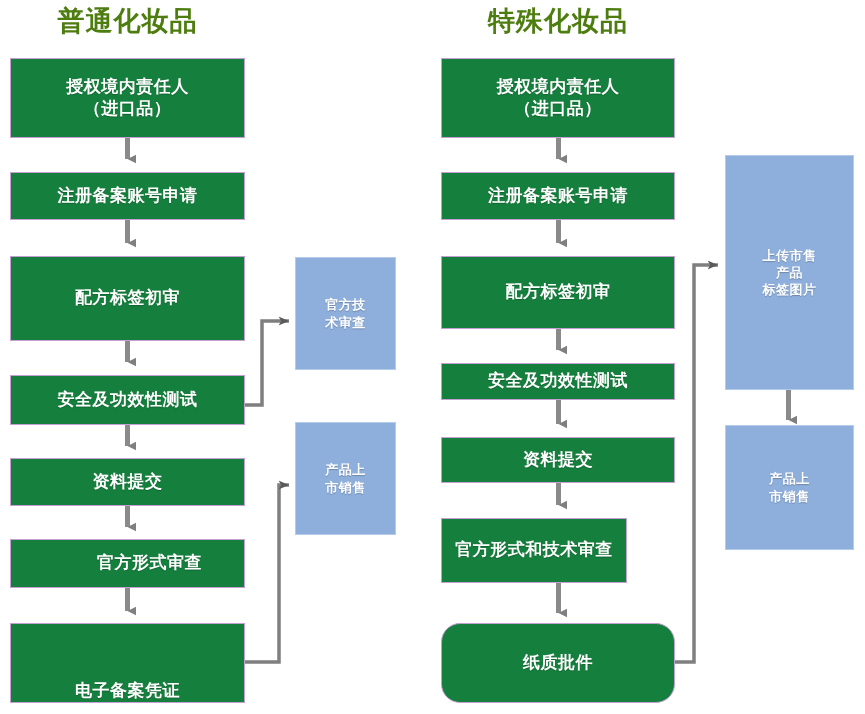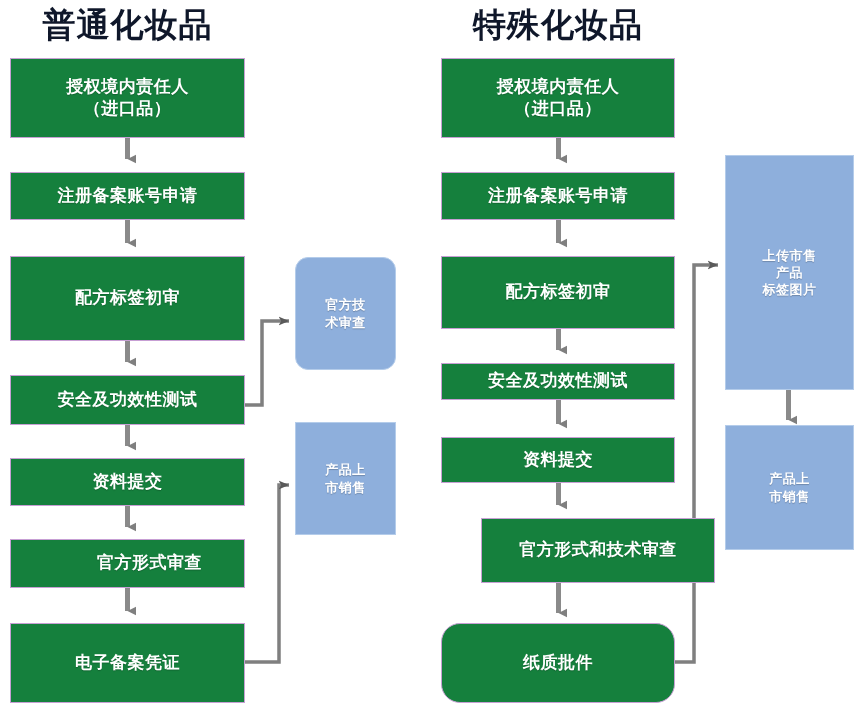--- a/index.html
+++ b/index.html
@@ -12,23 +12,23 @@
   }
   #canvas {
     position: relative;
     width: 865px;
     height: 714px;
     background: #ffffff;
     overflow: hidden;
   }
   .col-title {
     position: absolute;
-    font-size: 33px;
+    font-size: 27px;
     font-weight: bold;
-    color: #0f172a;
+    color: #4d7c0f;
     text-align: center;
     letter-spacing: 1px;
     line-height: 1;
     white-space: nowrap;
   }
   .node {
     position: absolute;
     box-sizing: border-box;
     display: flex;
     align-items: center;
@@ -130,25 +130,25 @@
   </div>
 
   <div class="node purple" style="left:10px; top:458px; width:235px; height:48px;">
     <span class="label">资料提交</span>
   </div>
 
   <div class="node purple" style="left:10px; top:539px; width:235px; height:49px;padding-left:44px;">
     <span class="label">官方形式审查</span>
   </div>
 
-  <div class="node purple" style="left:10px; top:623px; width:235px; height:80px;">
+  <div class="node purple" style="left:10px; top:623px; width:235px; height:80px;align-items:flex-end;">
     <span class="label">电子备案凭证</span>
   </div>
 
-  <div class="node blue" style="left:295px; top:257px; width:101px; height:113px;border-radius:13px;">
+  <div class="node blue" style="left:295px; top:257px; width:101px; height:113px;">
     <span class="label">
       <span>官方技</span><br>
       <span>术审查</span>
     </span>
   </div>
 
   <div class="node blue" style="left:295px; top:422px; width:101px; height:113px;">
     <span class="label">
       <span>产品上</span><br>
       <span>市销售</span>
@@ -171,21 +171,21 @@
   </div>
 
   <div class="node purple" style="left:441px; top:363px; width:234px; height:37px;">
     <span class="label">安全及功效性测试</span>
   </div>
 
   <div class="node purple" style="left:441px; top:437px; width:234px; height:46px;">
     <span class="label">资料提交</span>
   </div>
 
-  <div class="node purple" style="left:441px; top:518px; width:234px; height:65px;margin-left:40px;">
+  <div class="node purple" style="left:441px; top:518px; width:186px; height:65px;">
     <span class="label">官方形式和技术审查</span>
   </div>
 
   <div class="node purple" style="left:441px; top:623px; width:234px; height:80px;border-radius:19px;">
     <span class="label">纸质批件</span>
   </div>
 
   <div class="node blue" style="left:725px; top:155px; width:129px; height:235px;">
     <span class="label">
       <span>上传市售</span><br>

